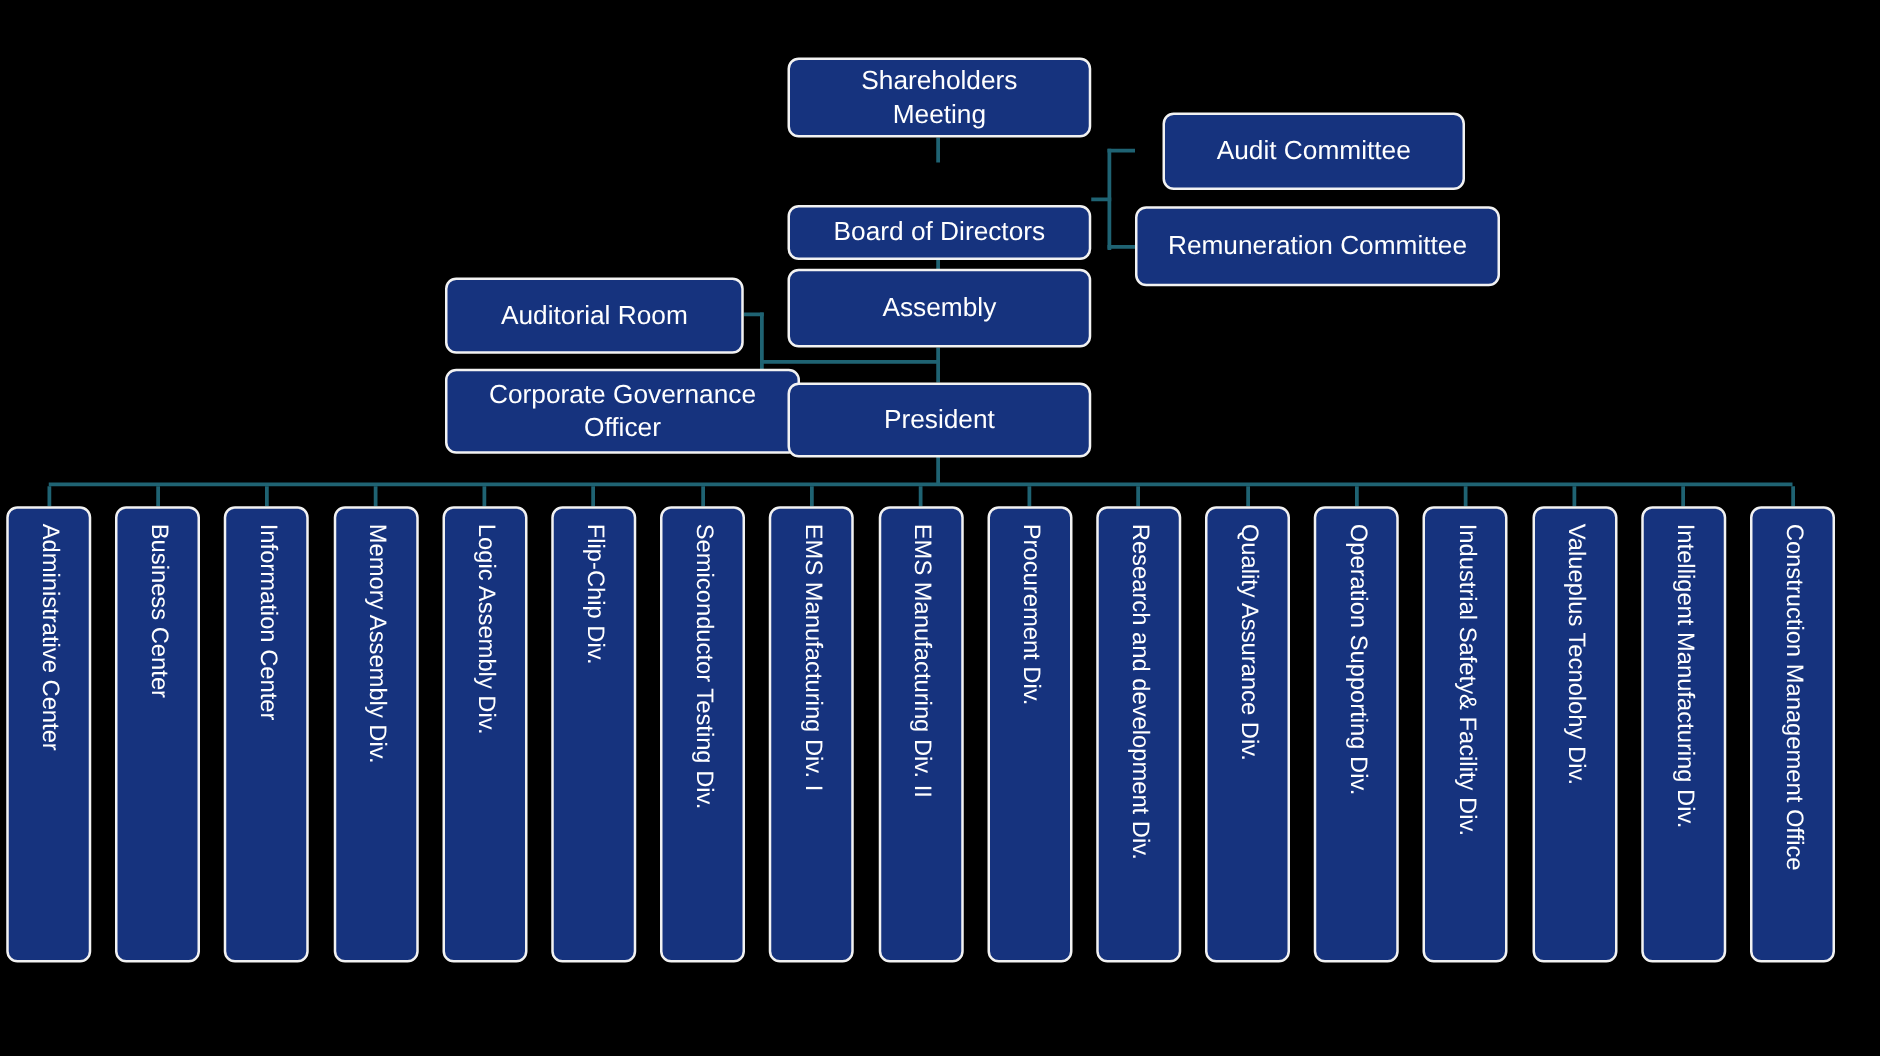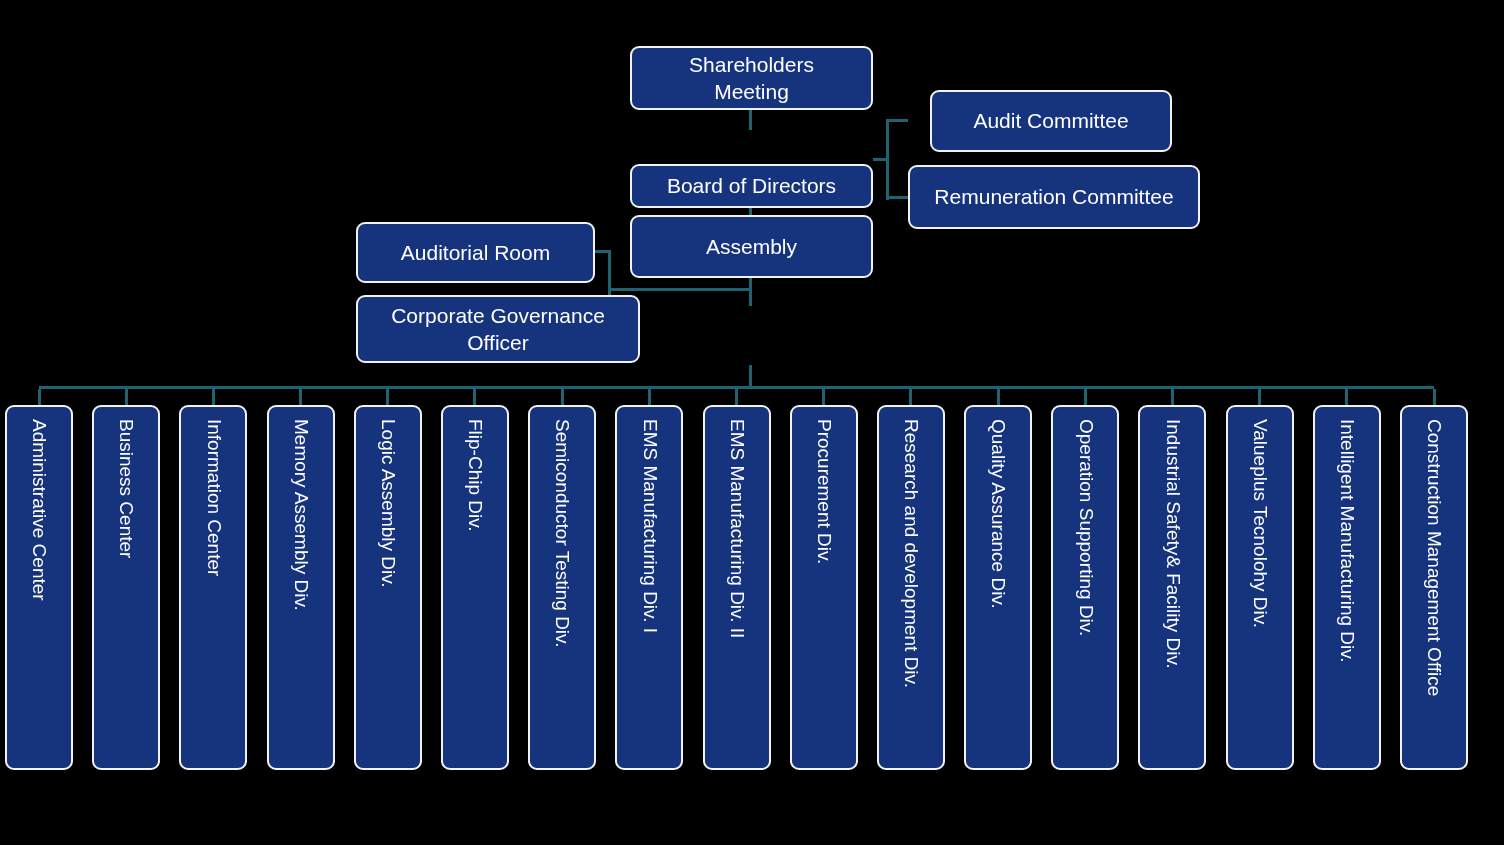--- a/index.html
+++ b/index.html
@@ -111,20 +111,23 @@
   </div>
 
   <div class="node" style="left:356px; top:222px; width:239px; height:61px;">
     <span>Auditorial Room</span>
   </div>
 
   <div class="node" style="left:356px; top:295px; width:284px; height:68px;text-align:center;">
     <span>Corporate Governance Officer</span>
   </div>
 
+  <div class="node" style="left:630px; top:306px; width:243px; height:60px;">
+    <span>President</span>
+  </div>
 
   <div class="bottom-row">
     <div class="dept">
       <div class="stub"></div>
       <div class="dept-box">
         <span class="vtext">Administrative Center</span>
       </div>
     </div>
     <div class="dept">
       <div class="stub"></div>

